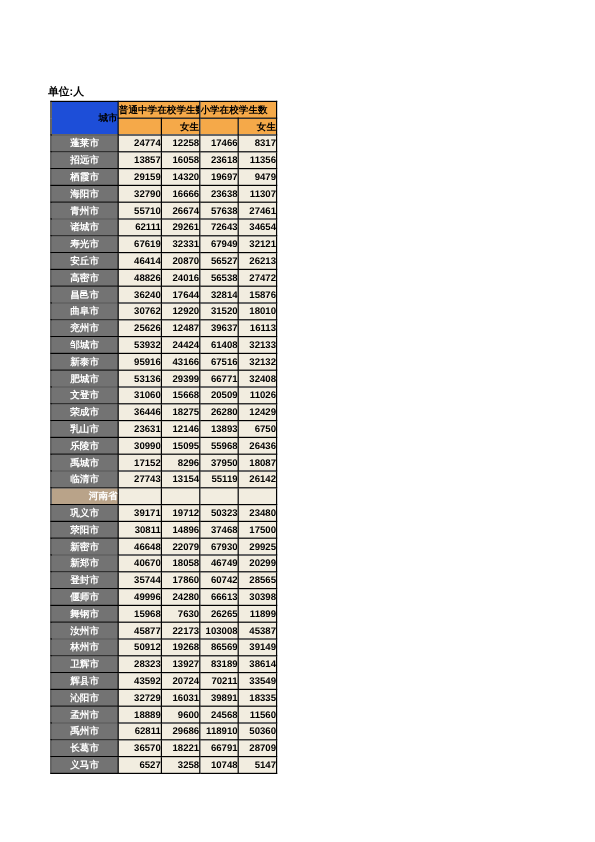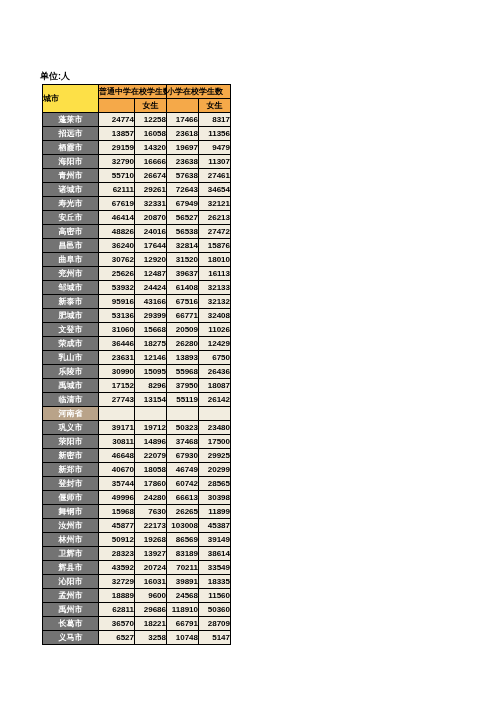--- a/index.html
+++ b/index.html
@@ -56,49 +56,49 @@
     height: 13px;
     line-height: 13px;
     overflow: hidden;
     white-space: nowrap;
     box-sizing: border-box;
   }
   
   .hdr {
     background: #F5A949;
     color: #000000;
-    text-align: center;
+    text-align: right;
     padding-left: 2px;
     font-size: 8px;
   }
   .hdr-center {
     background: #F5A949;
     color: #000000;
     text-align: left;
     padding-left: 2px;
   }
   .hdr-city {
-    background: #fde047;
-    color: #000000;
-    text-align: left;
+    background: #1d4ed8;
+    color: #000000;
+    text-align: right;
     padding-left: 3px;
     vertical-align: middle;
   }
   
   .city {
     background: #737373;
     color: #FFFFFF;
     text-align: center;
     font-size: 8px;
     padding: 0 1px;
   }
   .city-prov {
     background: #B9A389;
     color: #FFFFFF;
-    text-align: center;
+    text-align: right;
     font-size: 8px;
     padding-left: 2px;
   }
   
   .num {
     background: #F2EDE0;
     color: #000000;
     text-align: right;
     padding-right: 2px;
     font-size: 8px;

